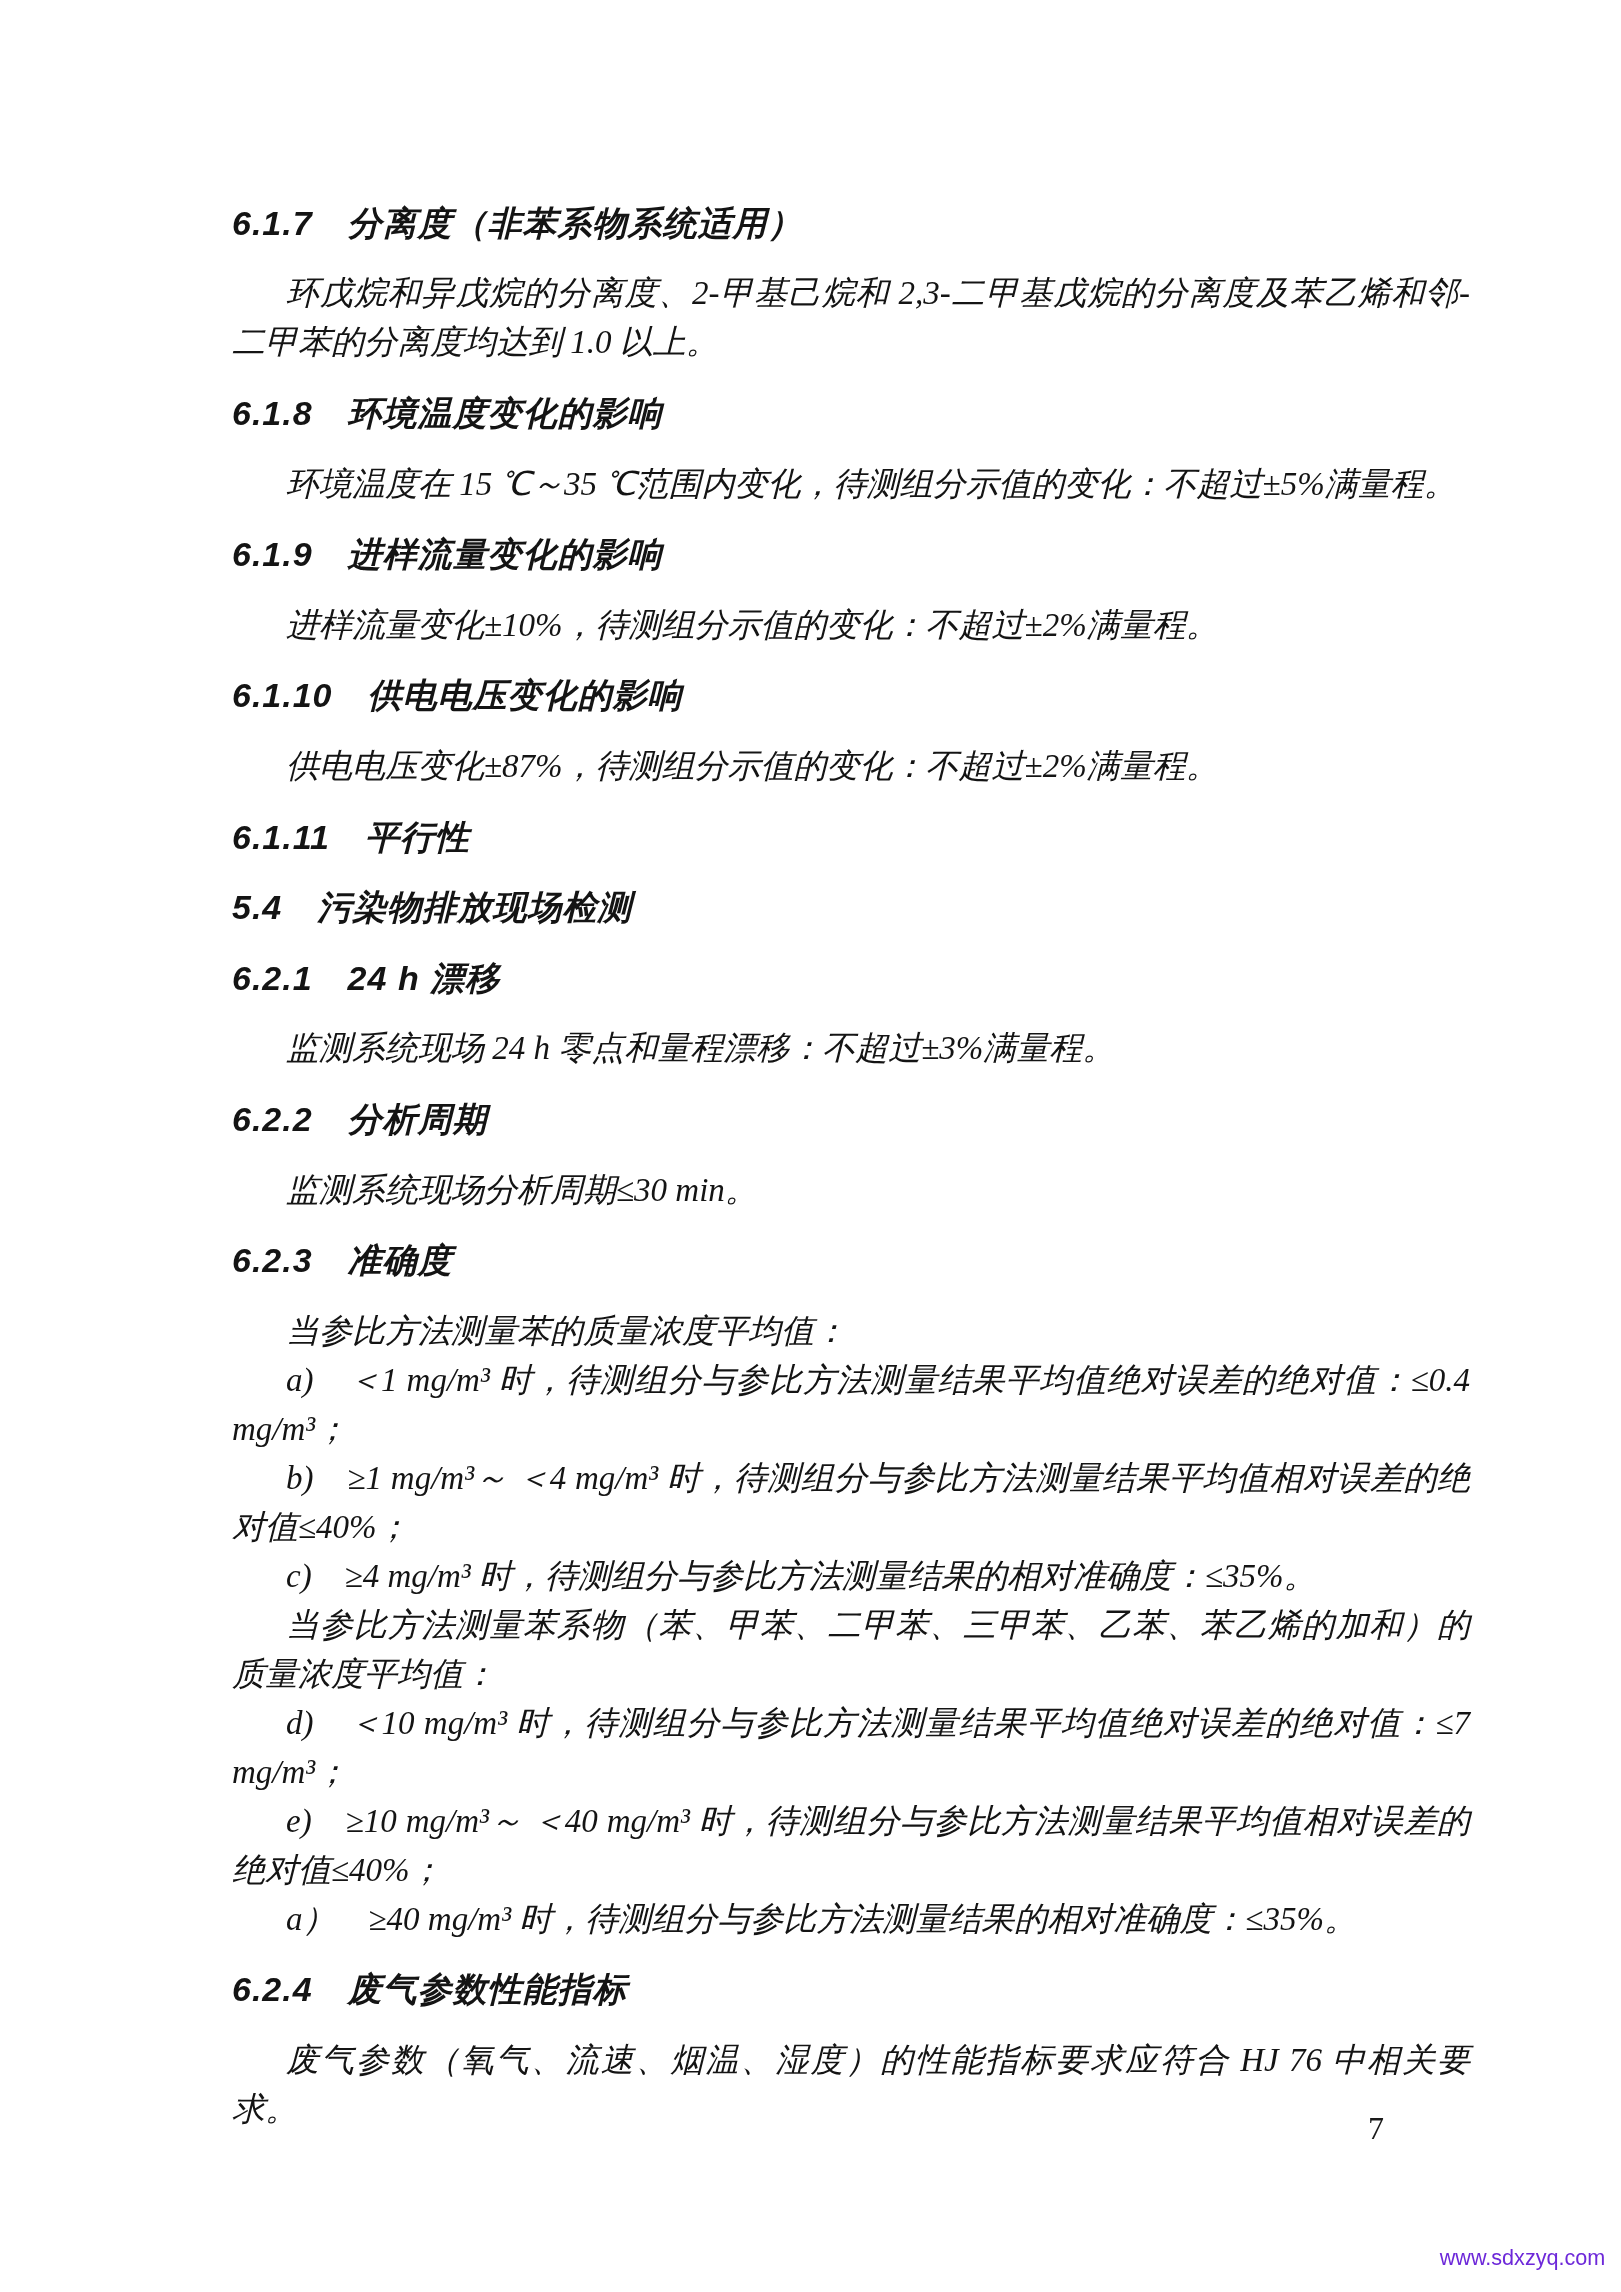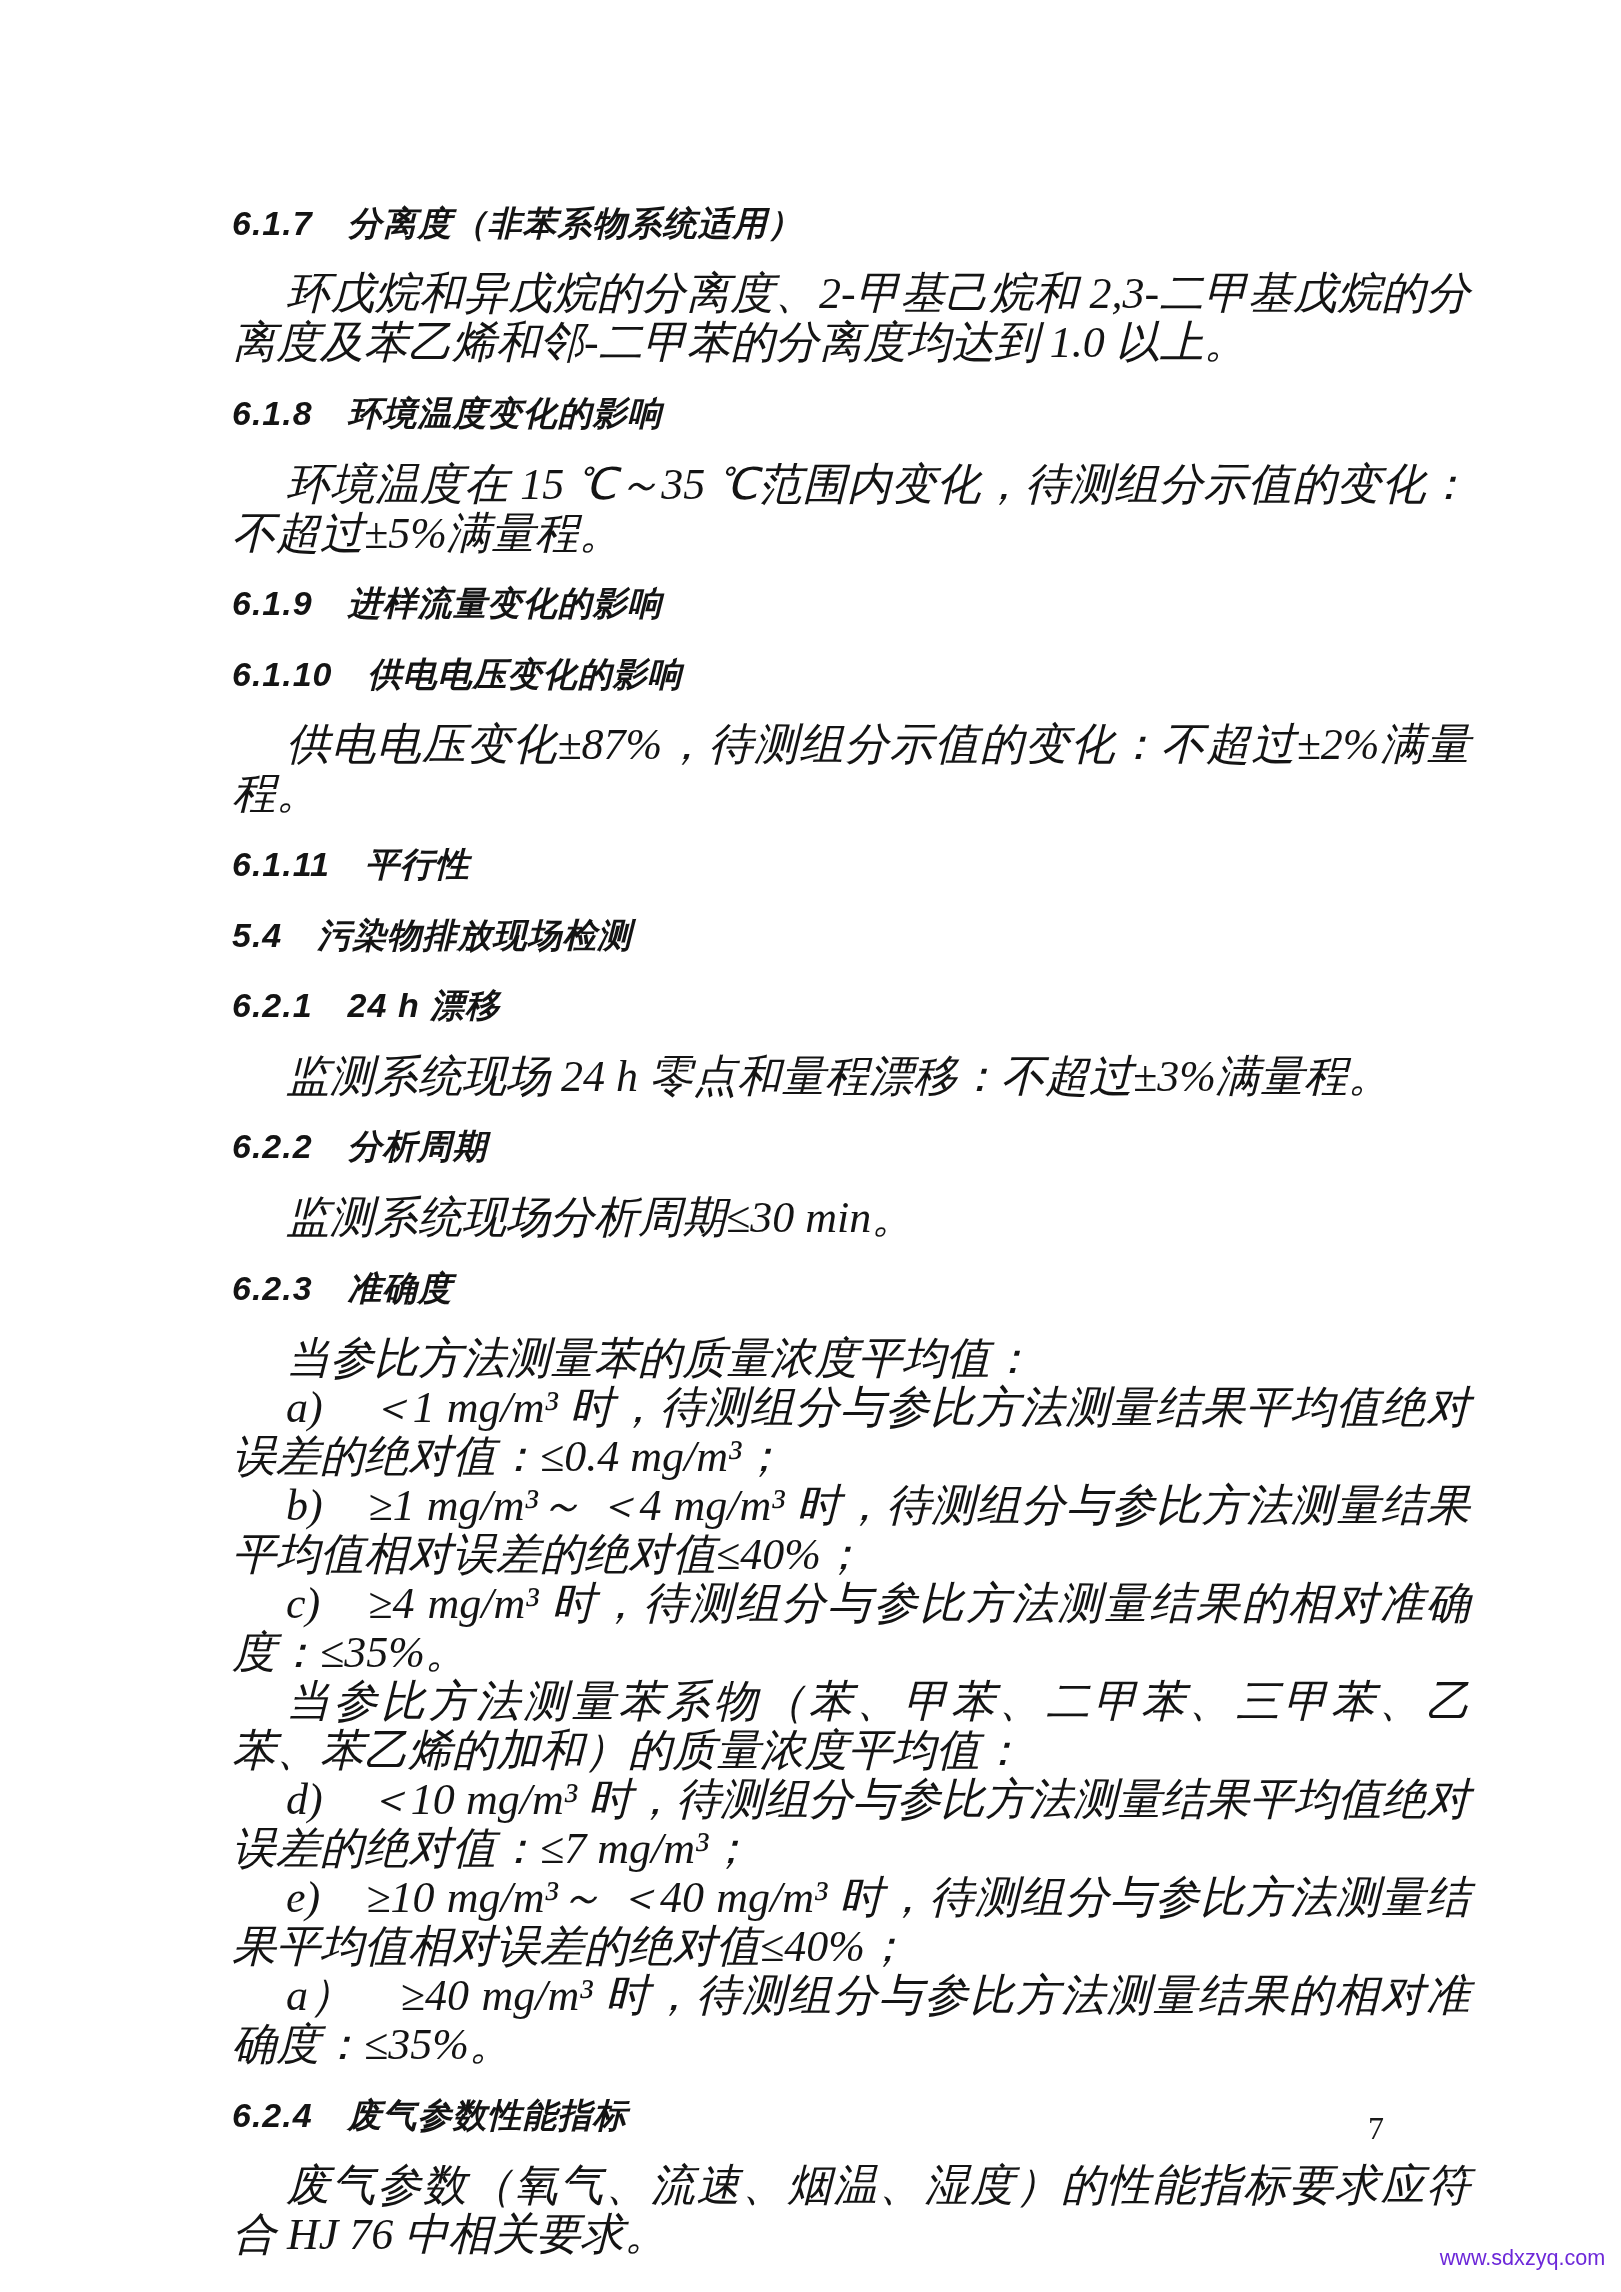--- a/index.html
+++ b/index.html
@@ -11,21 +11,21 @@
     font-family:"Liberation Serif", serif;
     overflow:hidden;
   }
   .doc {
     display:flex;
     flex-direction:column;
     padding:188px 151px 0 232px;
     font-style:italic;
   }
   .p {
-    font-size:44px;
+    font-size:33px;
     line-height:49px;
     text-align:justify;
     text-indent:54px;
     margin:10.8px 0;
     font-family:"Liberation Serif", serif;
   }
   .h {
     font-size:34px;
     line-height:49px;
     font-weight:bold;
@@ -54,20 +54,21 @@
 </style>
 </head>
 <body>
 
 <div class="doc">
   <div class="h">6.1.7　分离度（非苯系物系统适用）</div>
   <div class="p">环戊烷和异戊烷的分离度、2-甲基己烷和 2,3-二甲基戊烷的分离度及苯乙烯和邻-二甲苯的分离度均达到 1.0 以上。</div>
   <div class="h">6.1.8　环境温度变化的影响</div>
   <div class="p">环境温度在 15 ℃～35 ℃范围内变化，待测组分示值的变化：不超过±5%满量程。</div>
   <div class="h">6.1.9　进样流量变化的影响</div>
+  <div class="p">进样流量变化±10%，待测组分示值的变化：不超过±2%满量程。</div>
   <div class="h">6.1.10　供电电压变化的影响</div>
   <div class="p">供电电压变化±87%，待测组分示值的变化：不超过±2%满量程。</div>
   <div class="h">6.1.11　平行性</div>
   <div class="h">5.4　污染物排放现场检测</div>
   <div class="h">6.2.1　24 h 漂移</div>
   <div class="p">监测系统现场 24 h 零点和量程漂移：不超过±3%满量程。</div>
   <div class="h">6.2.2　分析周期</div>
   <div class="p">监测系统现场分析周期≤30 min。</div>
   <div class="h">6.2.3　准确度</div>
   <div class="p tight mt">当参比方法测量苯的质量浓度平均值：</div>

